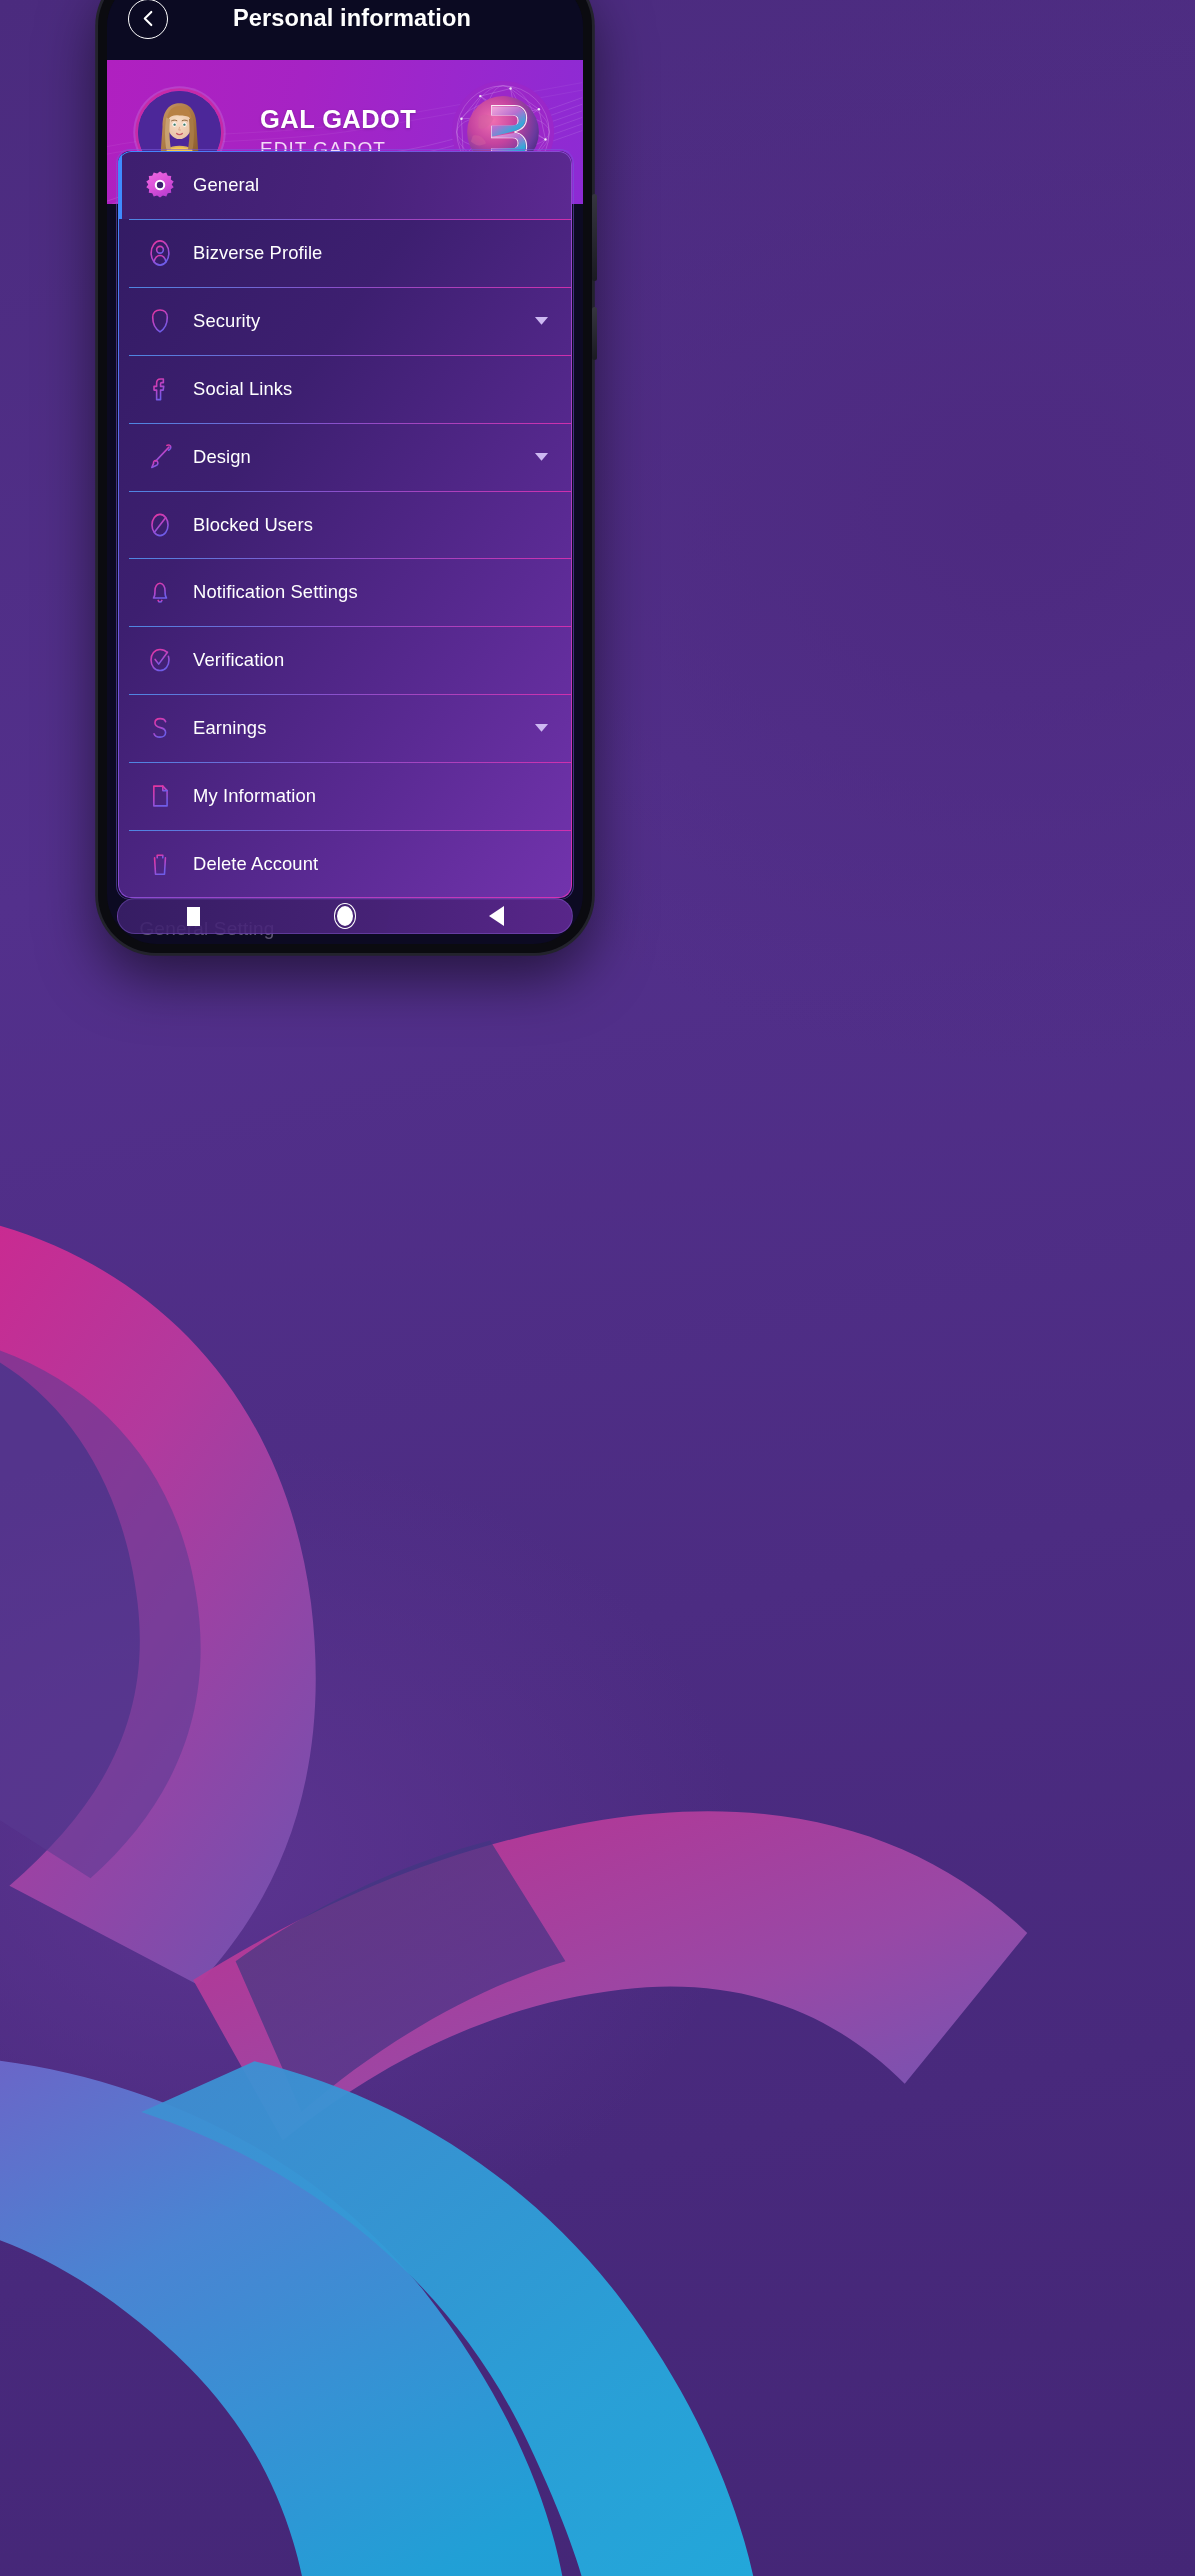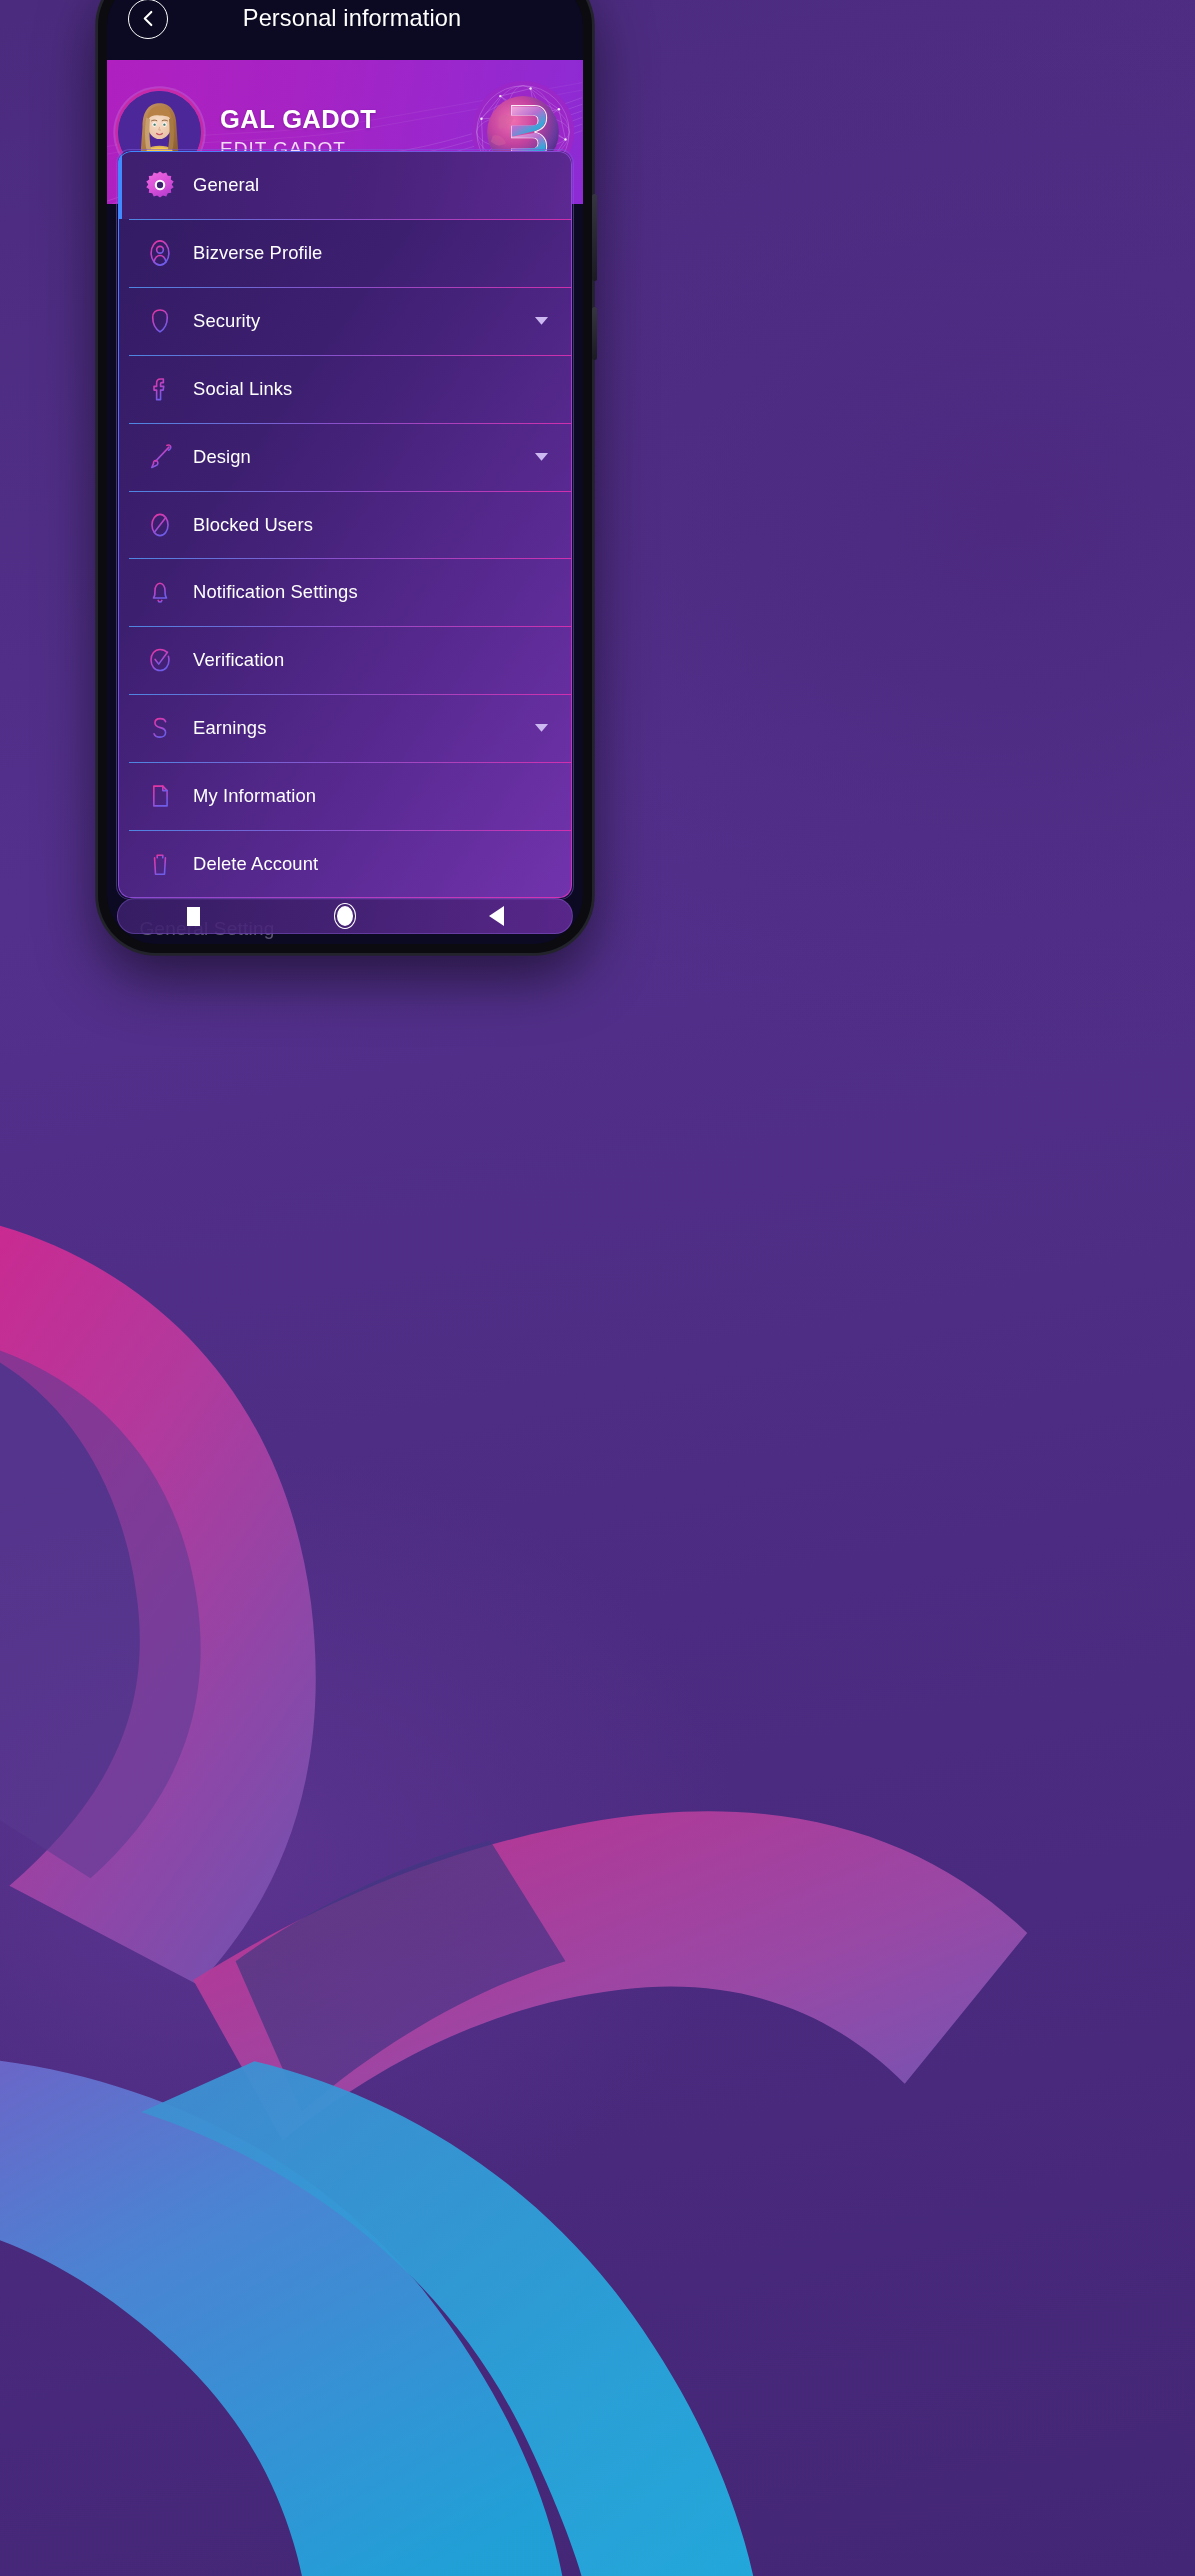--- a/index.html
+++ b/index.html
@@ -66,33 +66,34 @@
     flex:0 0 auto;
     background:transparent;
     cursor:pointer;
   }
   .back-btn svg{ display:block; }
   .app-title{
     flex:1;
     text-align:center;
     color:#ffffff;
     font-size:23.6px;
-    font-weight:normal;
+    font-weight:bold;
     letter-spacing:0.1px;
     margin-right:47px;
   }
 
   
   .profile-banner{
     position:relative;
     height:144px;
     background:linear-gradient(100deg,#b020c0 0%, #a623c4 40%, #9a27cd 70%, #8d2bd4 100%);
     overflow:hidden;
     display:flex; align-items:center;
-    padding:0 5px;
+    padding:0 25px;
+    gap:20px;
   }
   .banner-waves{ position:absolute; inset:0; width:100%; height:100%; }
 
   .avatar{
     position:relative;
     width:83px; height:83px;
     border-radius:50%;
     flex:0 0 auto;
     background:radial-gradient(circle at 50% 38%, #6a38b4 0%, #4a2596 72%, #3b1e80 100%);
     box-shadow:0 0 0 2.8px #c62aa8, 0 0 0 4.7px rgba(255,255,255,.14);

